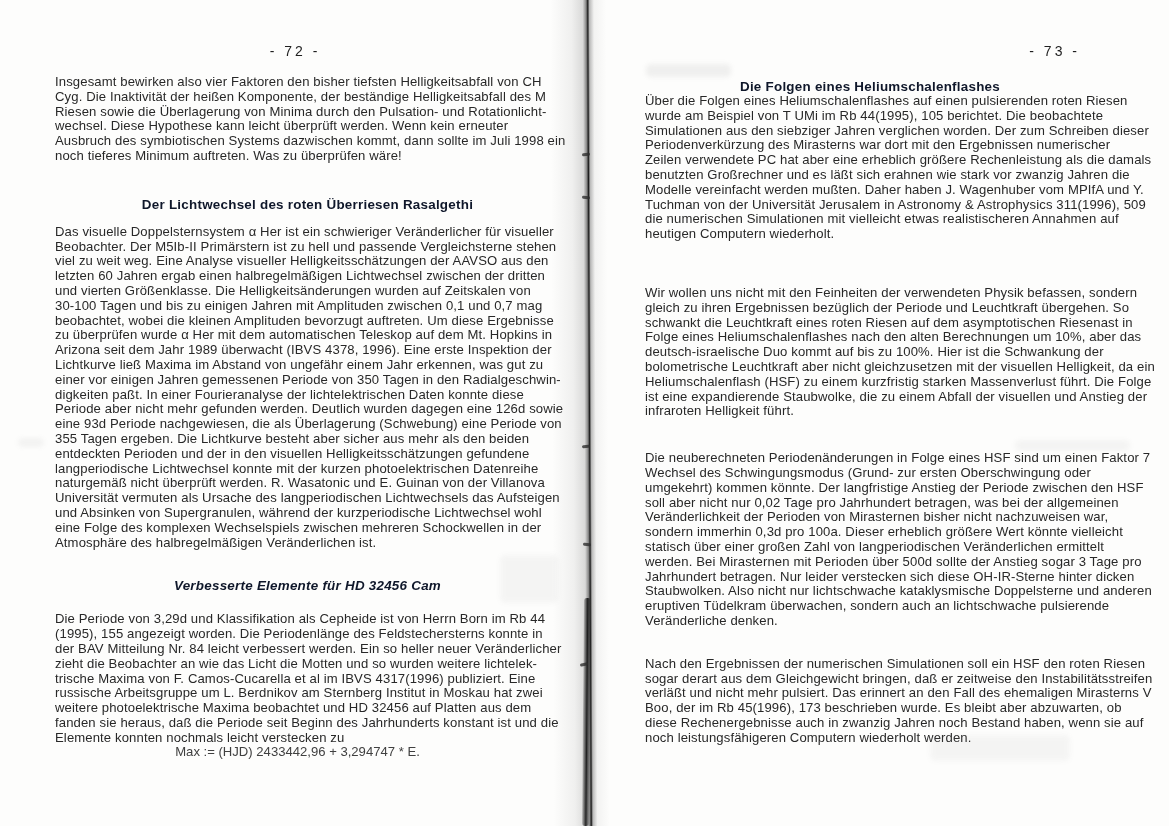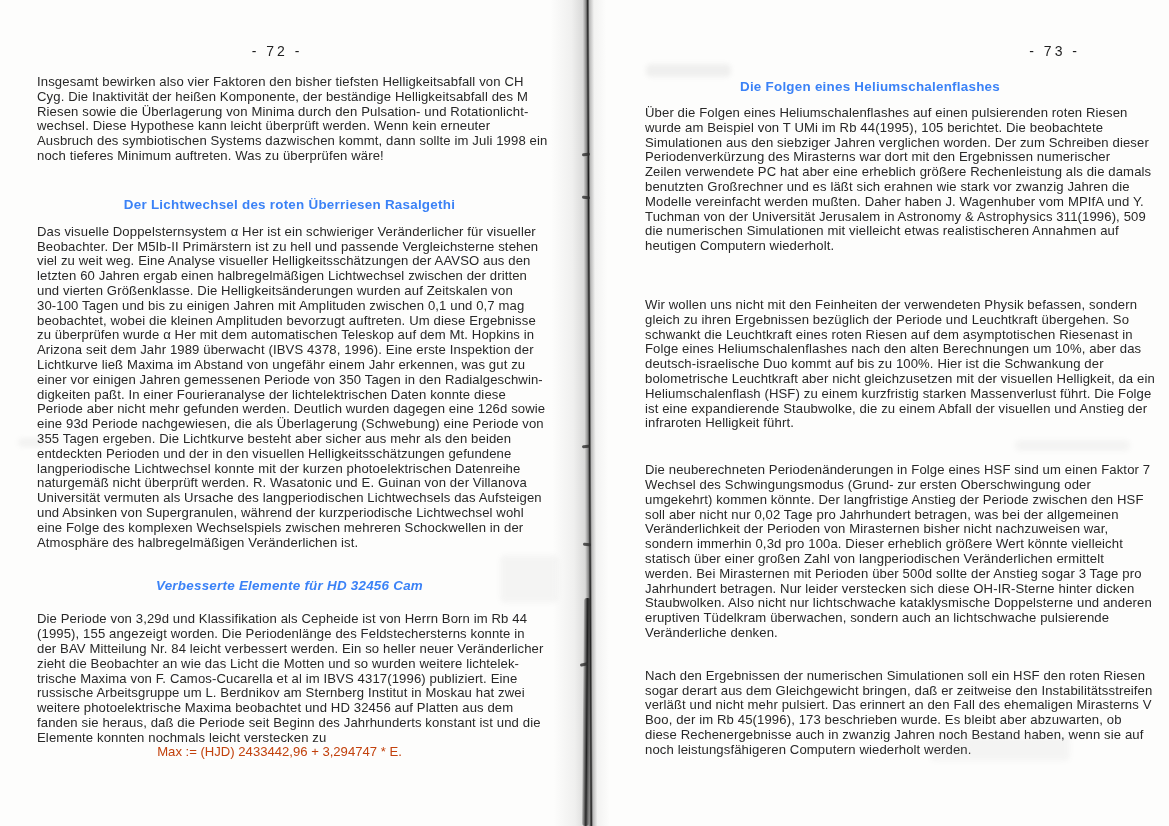--- a/index.html
+++ b/index.html
@@ -5,51 +5,51 @@
   html,body{margin:0;padding:0;}
   body{
     width:1169px;height:826px;position:relative;overflow:hidden;
     background:#fdfdfc;
     font-family:"Liberation Sans",sans-serif;
     color:#262626;
   }
   .page{position:absolute;top:0;height:826px;}
   #page-72{left:0;width:585px;}
   #page-73{left:600px;width:569px;}
-  .page-inner-72{padding:44px 0 0 37px;width:505px;}
+  .page-inner-72{padding:44px 0 0 55px;width:505px;}
   .page-inner-73{padding:44px 0 0 45px;width:510px;}
   .page-number{
     text-align:center;font-size:14px;letter-spacing:3px;
     color:#1f1f1f;height:15px;line-height:15px;
   }
   #page-72 .page-number{margin-right:25px;}
   #page-73 .page-number{margin-right:75px;text-align:right;}
   .block{margin:0;}
   .line{
     white-space:nowrap;height:14.8px;line-height:14.8px;
     font-size:13.1px;letter-spacing:0.12px;color:#282828;
   }
   .heading{
     text-align:center;font-weight:bold;font-size:13.4px;
-    letter-spacing:0.25px;color:#3b82f6;height:15px;line-height:15px;
+    letter-spacing:0.25px;color:#0f172a;height:15px;line-height:15px;
   }
   .formula{
     text-align:center;font-size:13.1px;height:14.8px;line-height:14.8px;
-    color:#c2410c;transform:translateX(-10px);
+    color:#404040;transform:translateX(-10px);
   }
   
   #page-72 .b0{margin-top:16px;}
   #page-72 .b1{margin-top:33px;}
   #page-72 .b2{margin-top:13px;}
   #page-72 .b3{margin-top:28px;font-style:italic;}
   #page-72 .b4{margin-top:19px;}
   #page-72 .b5{margin-top:0px;}
   
   #page-73 .b0{margin-top:20px;margin-right:60px;}
-  #page-73 .b1{margin-top:12px;}
+  #page-73 .b1{margin-top:0;}
   #page-73 .b2{margin-top:44px;}
   #page-73 .b3{margin-top:32px;}
   #page-73 .b4{margin-top:28px;}
   
   .spine{
     position:absolute;left:552px;top:-6px;width:56px;height:840px;
     background:linear-gradient(90deg,
       rgba(120,120,120,0) 0%,
       rgba(120,120,120,0.10) 38%,
       rgba(90,90,90,0.22) 58%,

